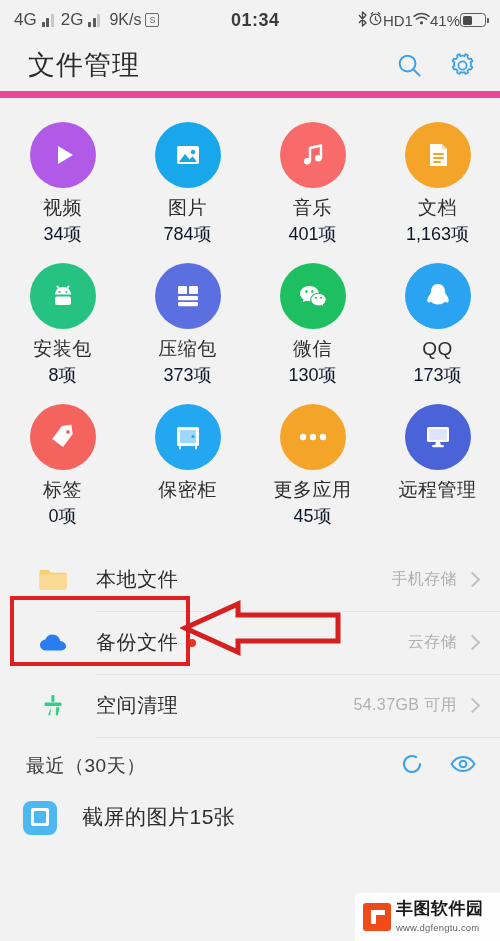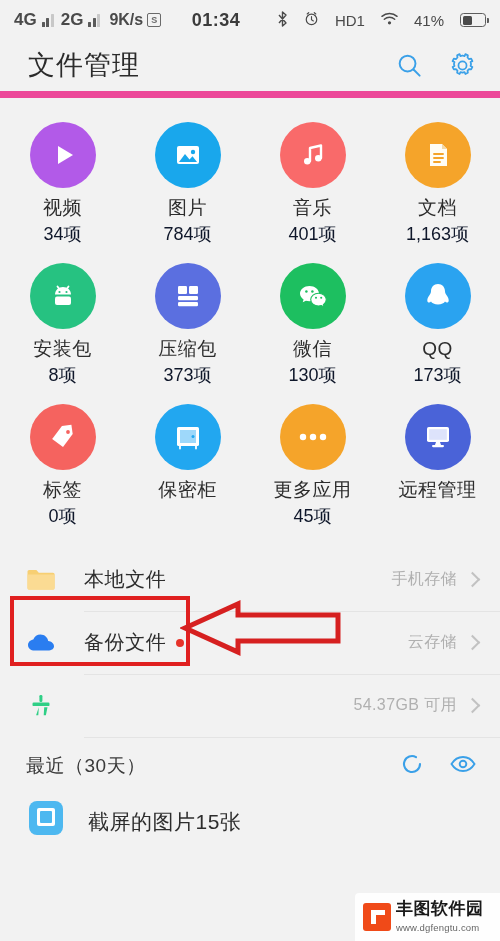--- a/index.html
+++ b/index.html
@@ -20,31 +20,31 @@
   .statusbar {
     height: 40px;
     display: flex;
     align-items: center;
     padding: 0 14px;
     box-sizing: border-box;
     color: #4a4a4a;
     font-size: 17px;
     background: #f2f2f2;
   }
-  .sb-left { display: flex; align-items: center; gap: 4px; font-weight: bold; }
+  .sb-left { display: flex; align-items: center; gap: 4px; }
   .sb-center {
     flex: 1;
     text-align: center;
     font-size: 18px;
     color: #3c3c3c;
     letter-spacing: .5px;
     padding-right: 6px;
     font-weight: bold;
   }
-  .sb-right { display: flex; align-items: center; gap: 16px; }
+  .sb-right { display: flex; align-items: center; gap: 0; }
   .bars {
     display: inline-flex;
     align-items: flex-end;
     gap: 1.5px;
     height: 13px;
     margin: 0 3px 0 1px;
   }
   .bars i { display:block; width: 3px; background: #5a5a5a; border-radius: .5px;}
   .bars i:nth-child(1){ height: 5px; }
   .bars i:nth-child(2){ height: 9px; }
@@ -138,21 +138,21 @@
   }
   .cell-count {
     font-size: 18px;
     color: #0f172a;
     margin-top: 6px;
     line-height: 1;
   }
   .cell-count.empty { visibility: hidden; }
 
   
-  .list { background: #f2f2f2; margin-top: 6px; }
+  .list { background: #f2f2f2; margin-top: 6px; margin-left: 12px; }
   .row {
     height: 62px;
     display: flex;
     align-items: center;
     padding: 0 22px 0 26px;
     box-sizing: border-box;
     position: relative;
     cursor: pointer;
   }
   .row .ricon {
@@ -212,22 +212,22 @@
     letter-spacing: .5px;
   }
   .recent-actions {
     margin-left: auto;
     display: flex;
     align-items: center;
     gap: 26px;
   }
   .recent-row {
     display: flex;
-    align-items: flex-end;
-    padding: 4px 24px 0 26px;
+    align-items: center;
+    padding: 4px 24px 0 20px;
     box-sizing: border-box;
   }
   .recent-row .ricon { width: 40px; margin-right: 22px; display:flex; justify-content:center;}
   .recent-label { font-size: 21px; color: #2d2d2d; letter-spacing: .5px;}
 
   
   .anno { position: absolute; pointer-events: none; }
   .anno-box {
     left: 10px; top: 596px;
     width: 180px; height: 70px;
@@ -521,20 +521,21 @@
   <div class="divider"></div>
 
   <div class="row">
     <span class="ricon">
       <svg width="26" height="26" viewBox="0 0 26 26">
         <rect x="11.4" y="2" width="3" height="7" rx="1.2" fill="#2fcf86"></rect>
         <rect x="4.5" y="9.5" width="17" height="3.6" rx="1.2" fill="#2fcf86"></rect>
         <path d="M6.5 14.2h13l-1.6 8h-2.2l.5-8M10.8 14.2l-.5 8H8.1z" fill="#2fcf86"></path>
       </svg>
     </span>
+    <span class="rlabel">空间清理</span>
     <span class="rright">
       <span>54.37GB 可用</span>
       <span class="chev"></span>
     </span>
   </div>
   <div class="divider"></div>
 </div>
 
 <div class="recent-head">
   <span class="recent-title">最近（30天）</span>

